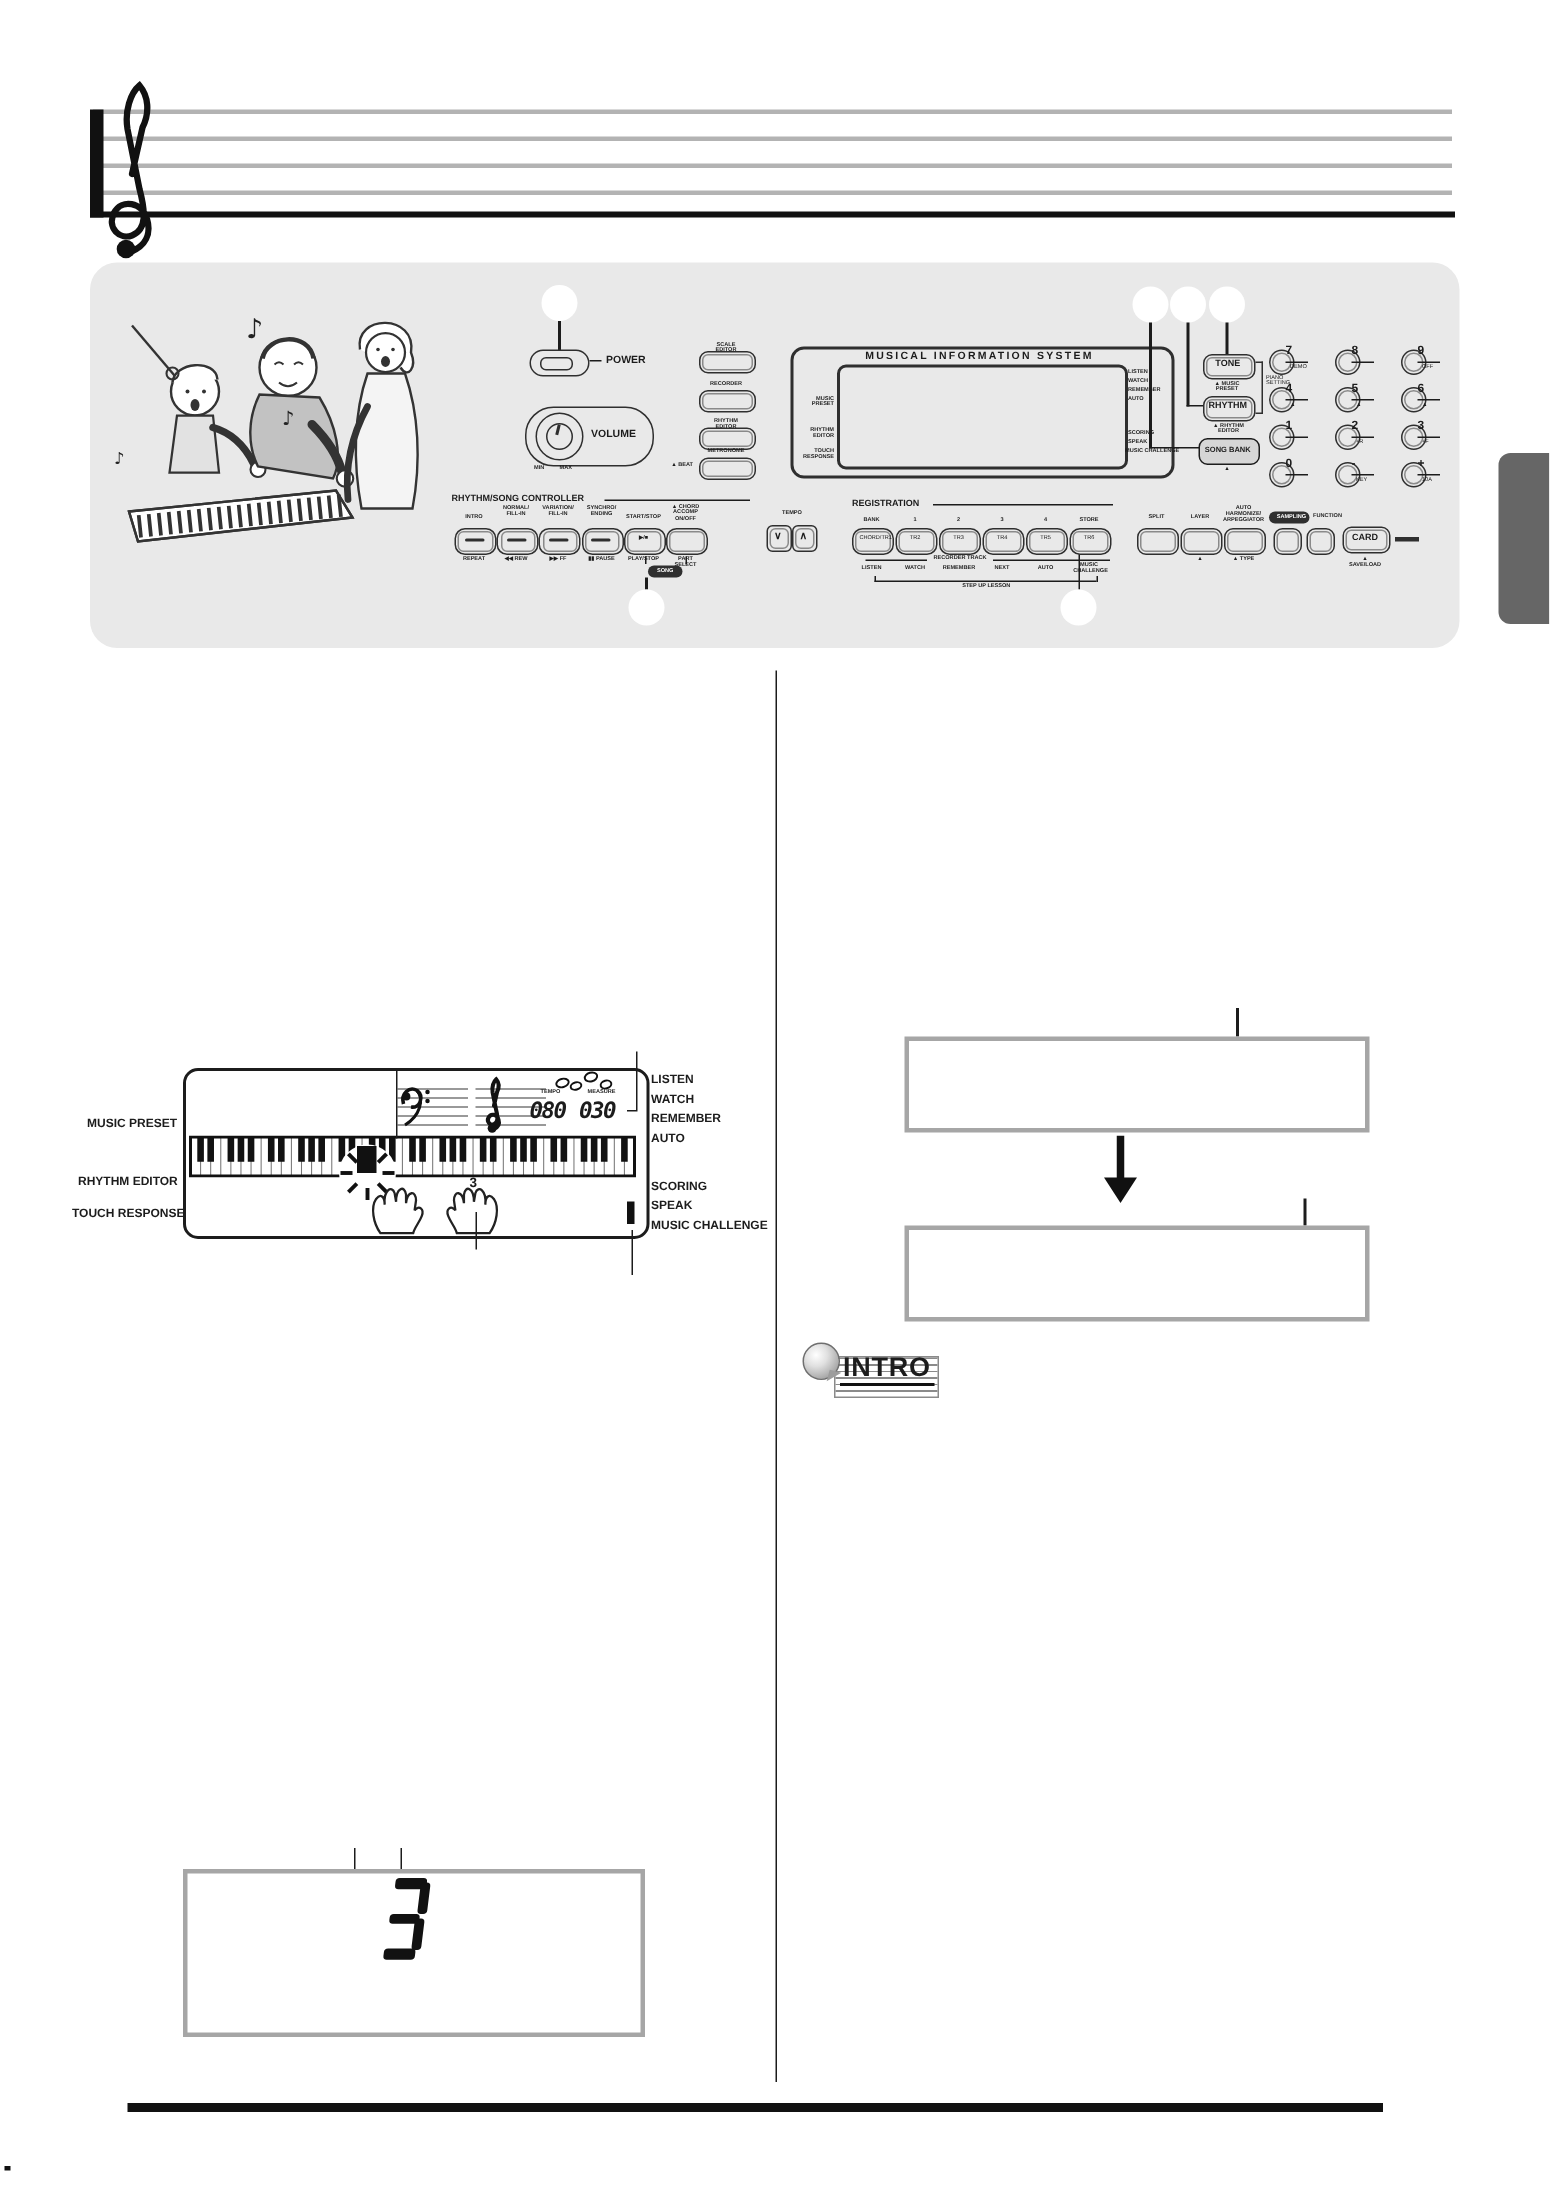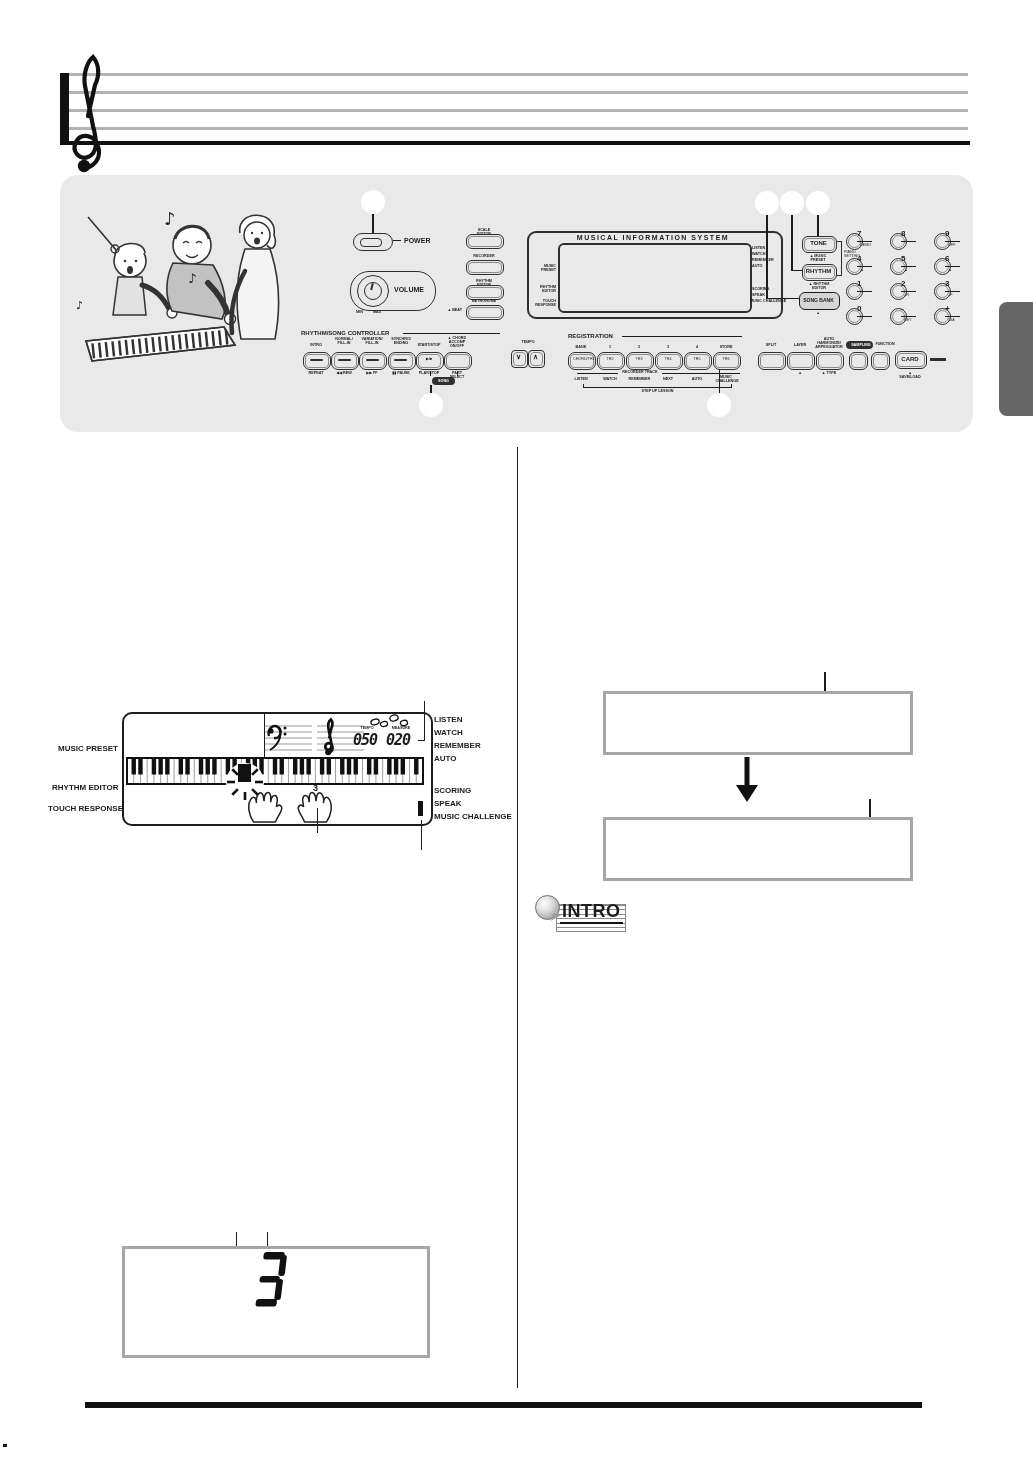--- a/index.html
+++ b/index.html
@@ -231,22 +231,22 @@
       </g>
   </svg>
   <svg class="abs" style="left:369px;top:713px" width="44" height="18" viewBox="0 0 44 18">
     <ellipse cx="6" cy="9" rx="4.2" ry="2.8" fill="none" stroke="#111" stroke-width="1.3" transform="rotate(-15 6 9)"></ellipse>
     <ellipse cx="15" cy="11" rx="3.6" ry="2.4" fill="none" stroke="#111" stroke-width="1.3" transform="rotate(-15 15 11)"></ellipse>
     <ellipse cx="25" cy="5" rx="4.2" ry="2.9" fill="none" stroke="#111" stroke-width="1.3" transform="rotate(-15 25 5)"></ellipse>
     <ellipse cx="35" cy="10" rx="3.6" ry="2.6" fill="none" stroke="#111" stroke-width="1.3" transform="rotate(-15 35 10)"></ellipse>
   </svg>
   <div class="abs micro b" style="left:352px;top:726px;width:30px">TEMPO</div>
   <div class="abs micro b" style="left:384px;top:726px;width:34px">MEASURE</div>
-  <div class="abs lcdnum" style="left:353px;top:731px">050</div>
-  <div class="abs lcdnum" style="left:386px;top:731px">020</div>
+  <div class="abs lcdnum" style="left:353px;top:731px">080</div>
+  <div class="abs lcdnum" style="left:386px;top:731px">030</div>
 
   <svg class="abs" id="lcd-kb" style="left:126px;top:757px" width="298" height="28" viewBox="0 0 298 28">
       <rect x="1" y="1" width="296" height="26" fill="#fff"></rect>
       <line x1="7.7272727272727275" y1="1" x2="7.7272727272727275" y2="27" stroke="#777" stroke-width="0.7"></line>
       <line x1="14.454545454545455" y1="1" x2="14.454545454545455" y2="27" stroke="#777" stroke-width="0.7"></line>
       <line x1="21.181818181818183" y1="1" x2="21.181818181818183" y2="27" stroke="#777" stroke-width="0.7"></line>
       <line x1="27.90909090909091" y1="1" x2="27.90909090909091" y2="27" stroke="#777" stroke-width="0.7"></line>
       <line x1="34.63636363636364" y1="1" x2="34.63636363636364" y2="27" stroke="#777" stroke-width="0.7"></line>
       <line x1="41.36363636363637" y1="1" x2="41.36363636363637" y2="27" stroke="#777" stroke-width="0.7"></line>
       <line x1="48.09090909090909" y1="1" x2="48.09090909090909" y2="27" stroke="#777" stroke-width="0.7"></line>

